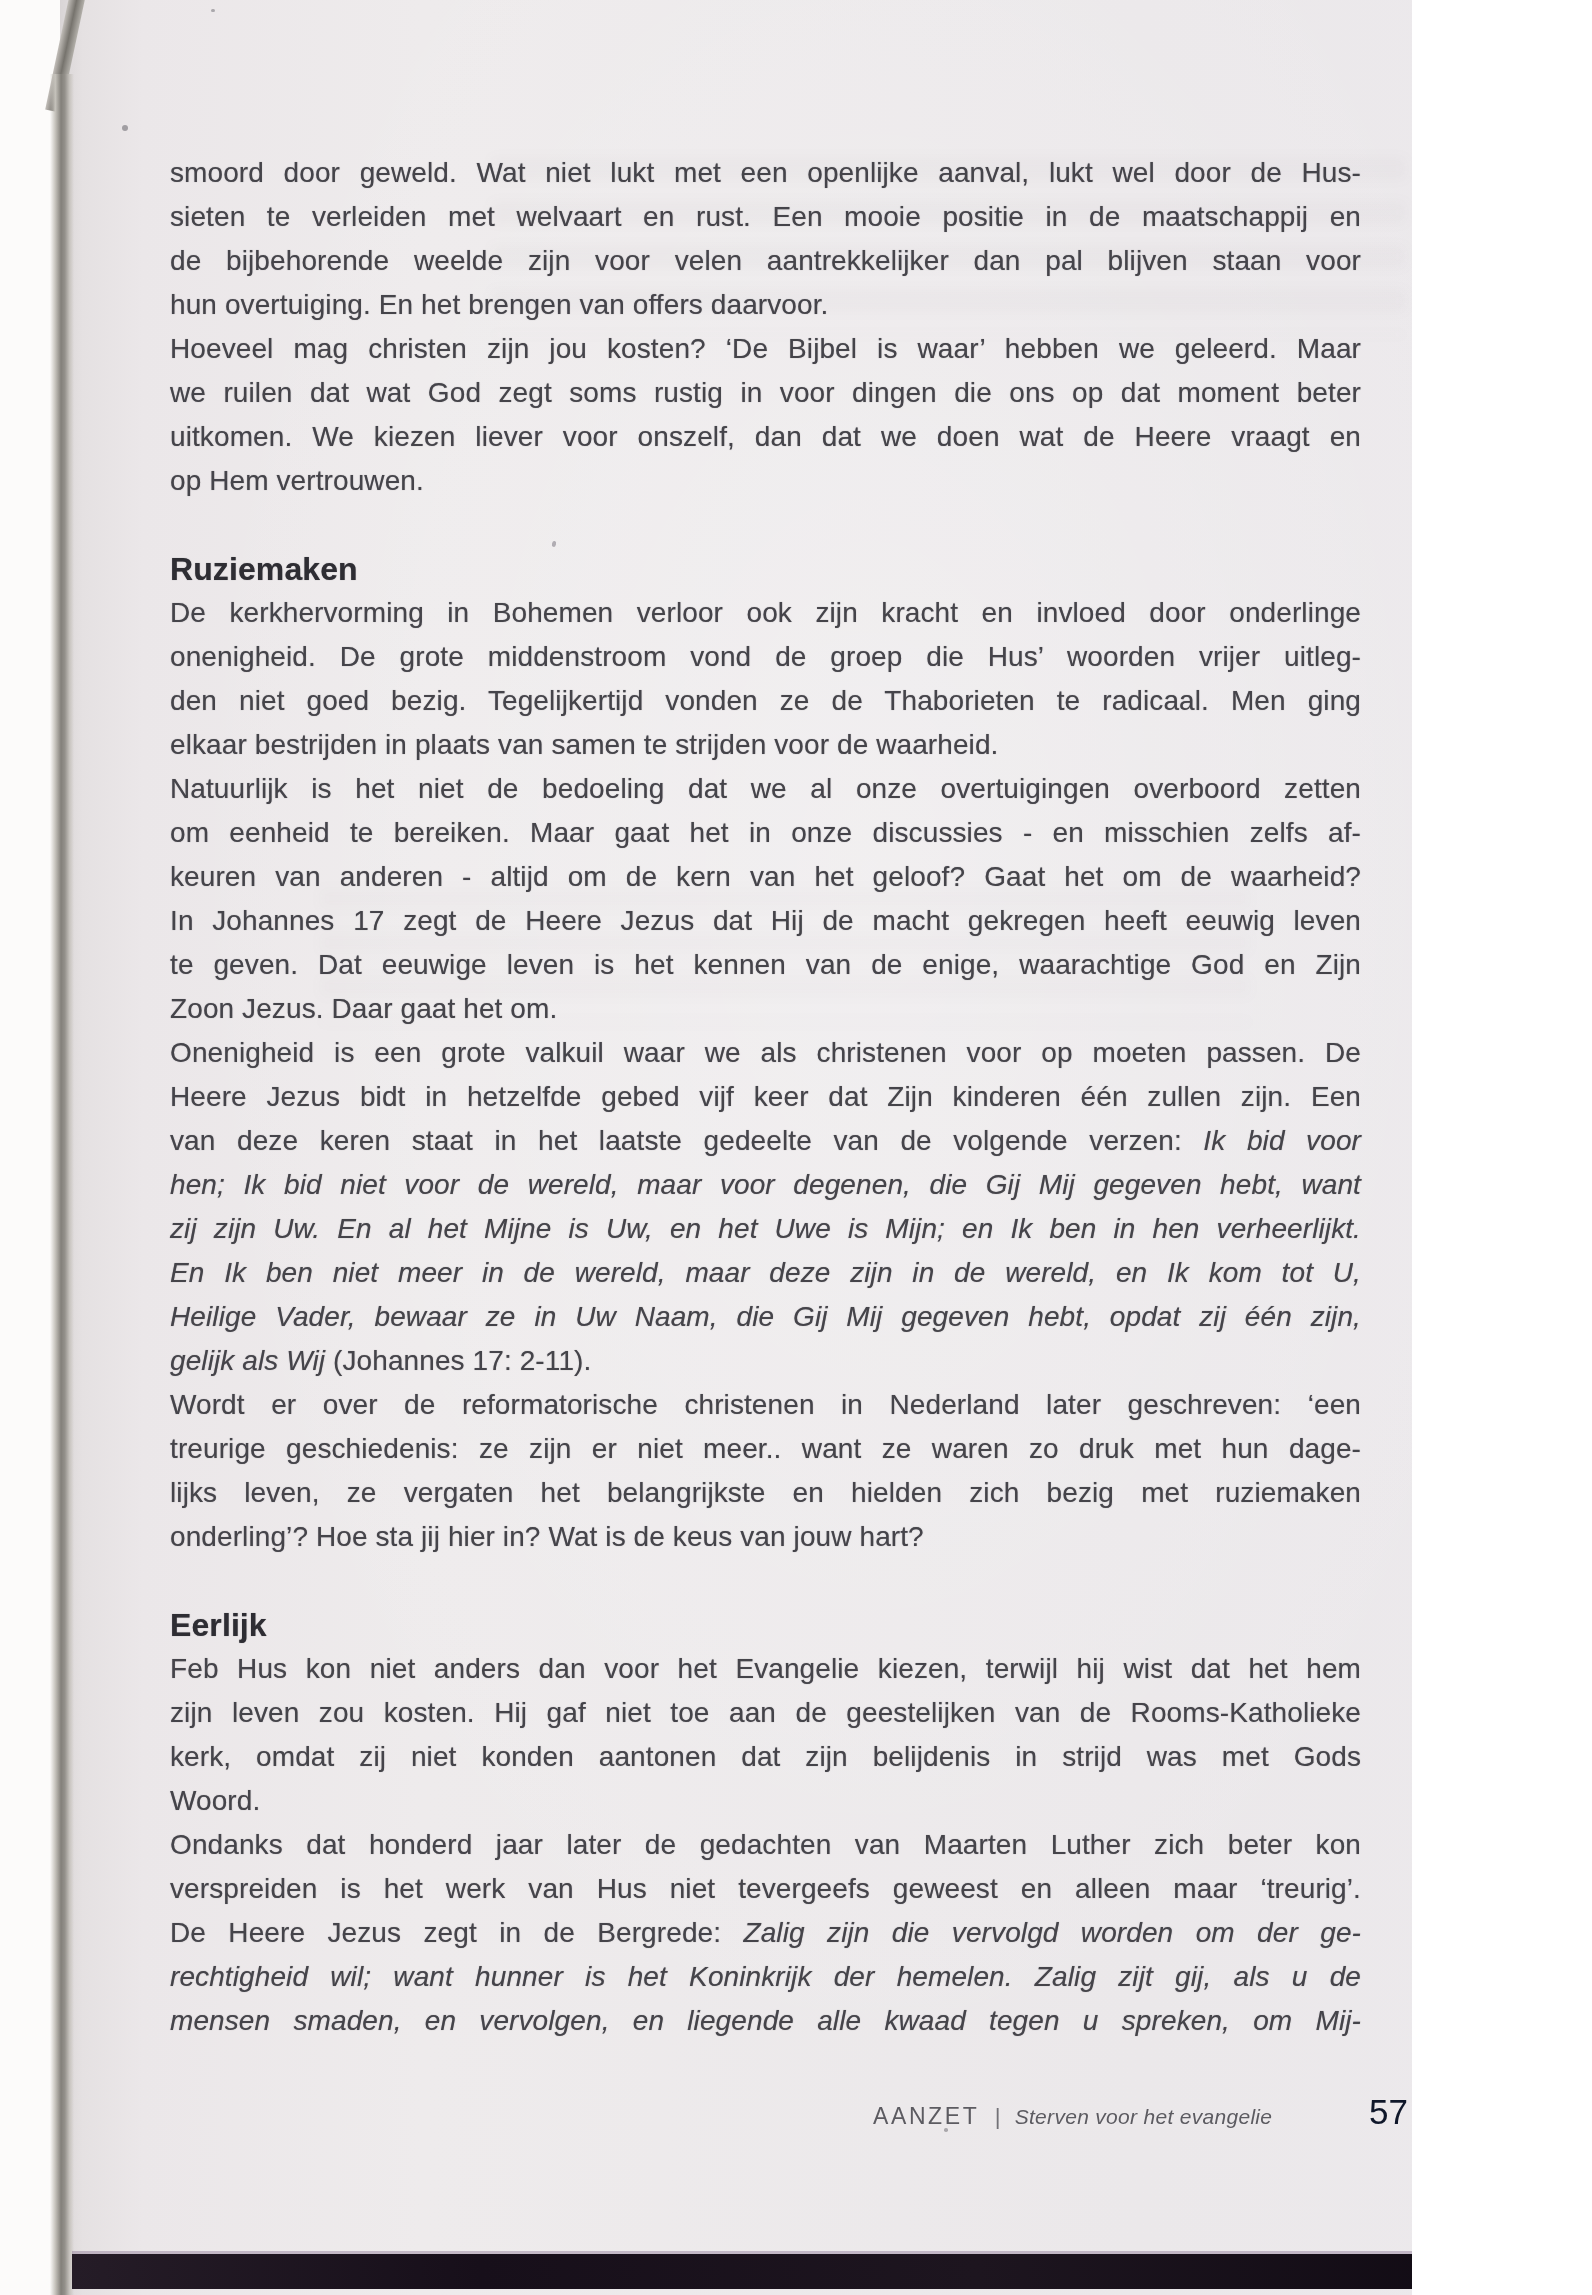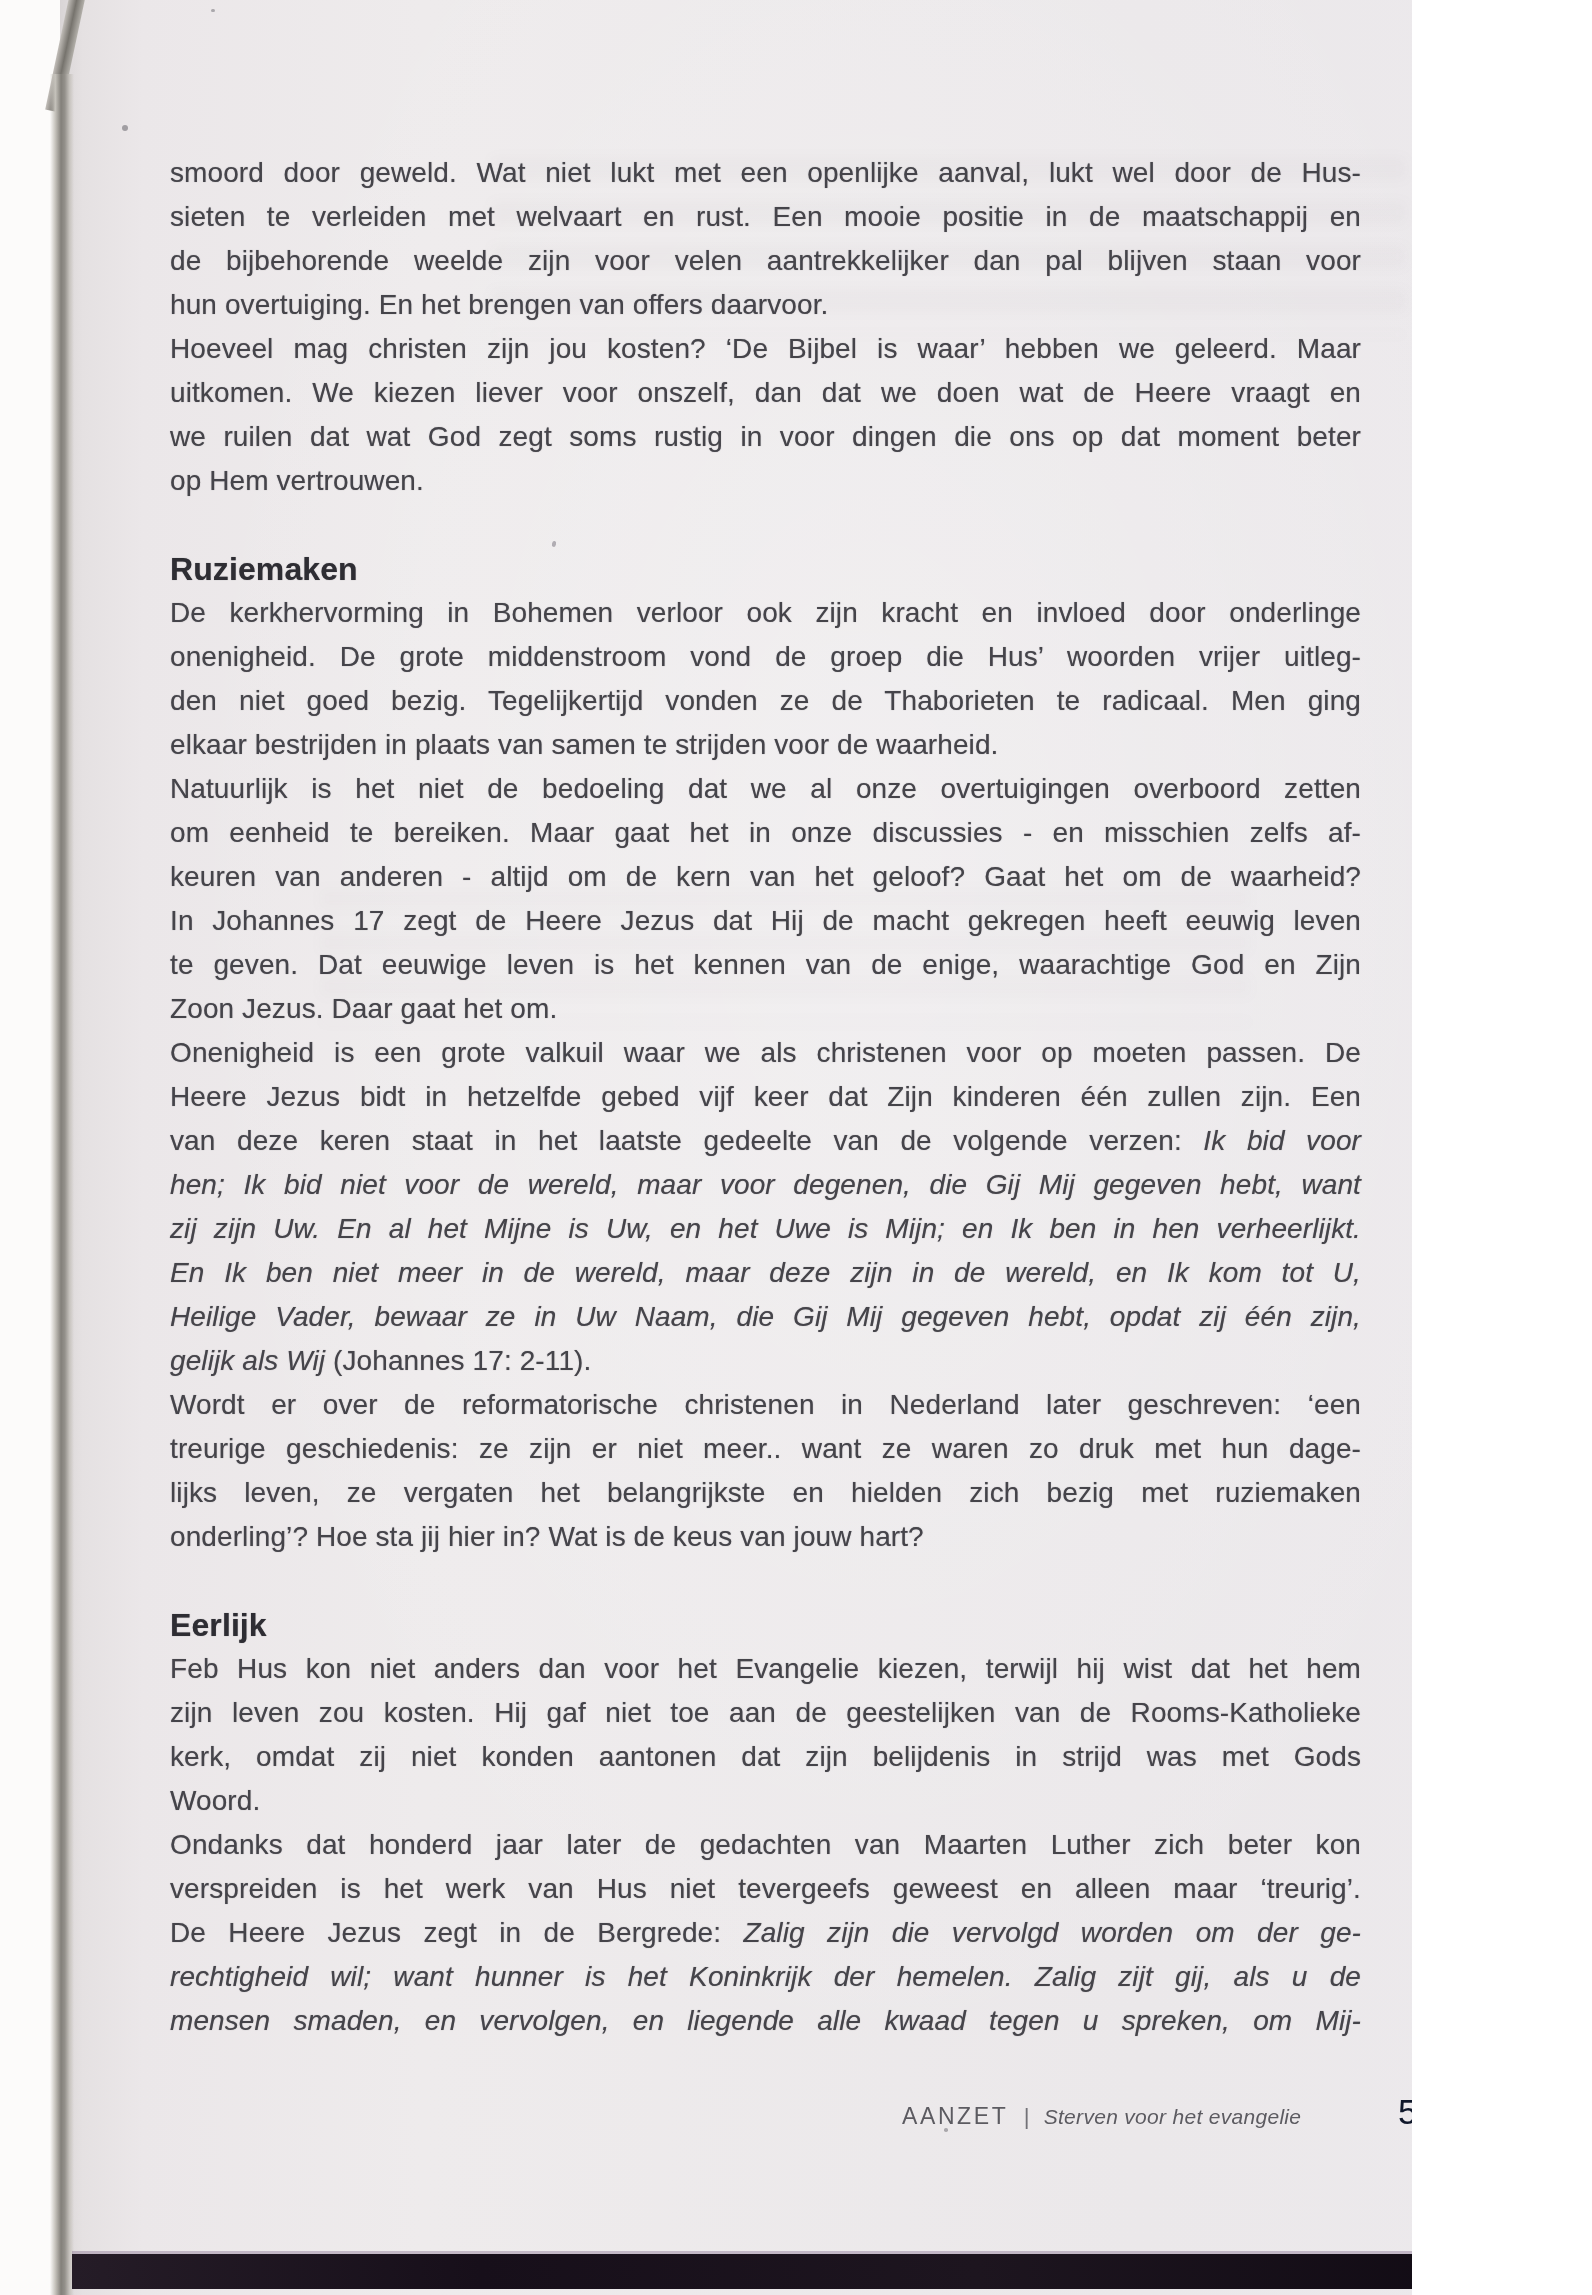--- a/index.html
+++ b/index.html
@@ -38,21 +38,21 @@
   .text-col{position:absolute;left:170px;top:151px;width:1191px;
         color:var(--text,#45444a);font-size:28px;line-height:44px;
         text-shadow:0 0 1px rgba(69,68,74,.5);letter-spacing:0.1px;}
   .para{margin:0;}
   .line{text-align:justify;text-align-last:justify;}
   .line.end{text-align-last:left;}
   .it{font-style:italic;}
   .heading{margin-top:44px;font-weight:700;font-size:32px;color:var(--heading,#2e2d33);
         text-shadow:0 0 0.9px rgba(46,45,51,.55);text-align:left;}
   
-  .footer{position:absolute;left:902px;top:2092px;width:535px;display:flex;align-items:baseline;
+  .footer{position:absolute;left:873px;top:2092px;width:535px;display:flex;align-items:baseline;
         color:var(--footer_text,#5c5b61);}
   .f-series{font-size:23px;letter-spacing:2.6px;}
   .f-sep{margin:0 14px 0 15.5px;font-size:22.4px;color:#737278;}
   .f-chapter{font-style:italic;font-size:21px;letter-spacing:0.3px;}
   .f-page{margin-left:auto;font-size:35px;color:#0f172a;}
 </style>
 </head>
 <body>
 
 <div class="canvas">
@@ -69,22 +69,22 @@
 
   <div class="text-col">
       <div class="para">
         <div class="line"><span>smoord door geweld. Wat niet lukt met een openlijke aanval, lukt wel door de Hus-</span></div>
         <div class="line"><span>sieten te verleiden met welvaart en rust. Een mooie positie in de maatschappij en</span></div>
         <div class="line"><span>de bijbehorende weelde zijn voor velen aantrekkelijker dan pal blijven staan voor</span></div>
         <div class="line end"><span>hun overtuiging. En het brengen van offers daarvoor.</span></div>
       </div>
       <div class="para">
         <div class="line"><span>Hoeveel mag christen zijn jou kosten? ‘De Bijbel is waar’ hebben we geleerd. Maar</span></div>
+        <div class="line"><span>we ruilen dat wat God zegt soms rustig in voor dingen die ons op dat moment beter</span></div>
         <div class="line"><span>uitkomen. We kiezen liever voor onszelf, dan dat we doen wat de Heere vraagt en</span></div>
-        <div class="line"><span>we ruilen dat wat God zegt soms rustig in voor dingen die ons op dat moment beter</span></div>
         <div class="line end"><span>op Hem vertrouwen.</span></div>
       </div>
       <div class="heading">Ruziemaken</div>
       <div class="para">
         <div class="line"><span>De kerkhervorming in Bohemen verloor ook zijn kracht en invloed door onderlinge</span></div>
         <div class="line"><span>onenigheid. De grote middenstroom vond de groep die Hus’ woorden vrijer uitleg-</span></div>
         <div class="line"><span>den niet goed bezig. Tegelijkertijd vonden ze de Thaborieten te radicaal. Men ging</span></div>
         <div class="line end"><span>elkaar bestrijden in plaats van samen te strijden voor de waarheid.</span></div>
       </div>
       <div class="para">

